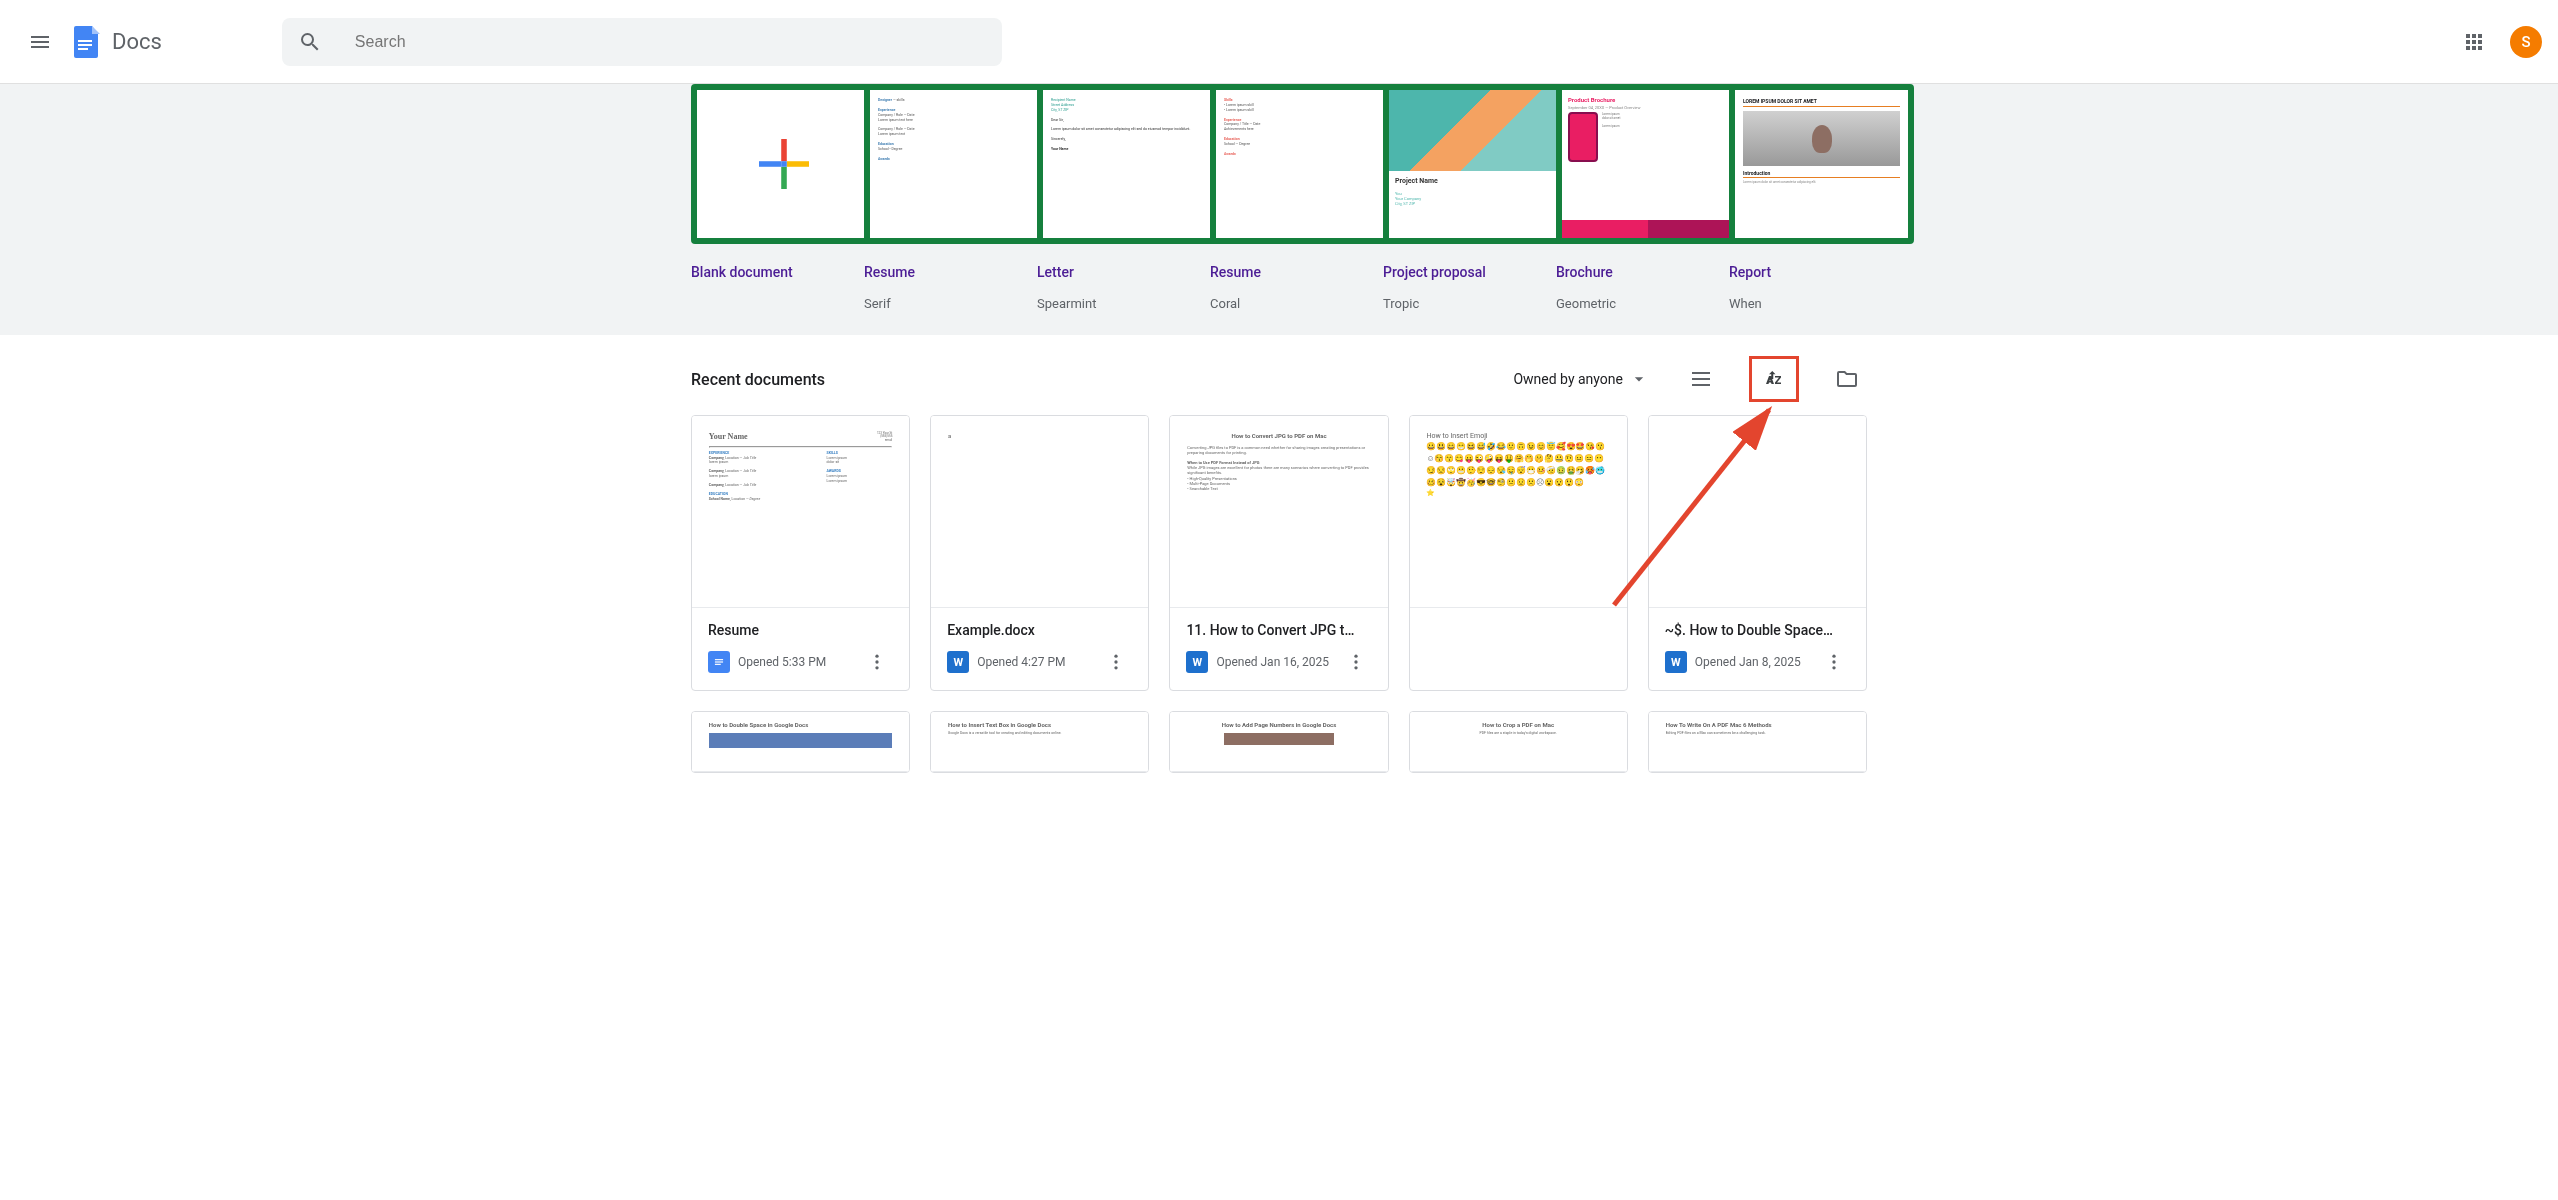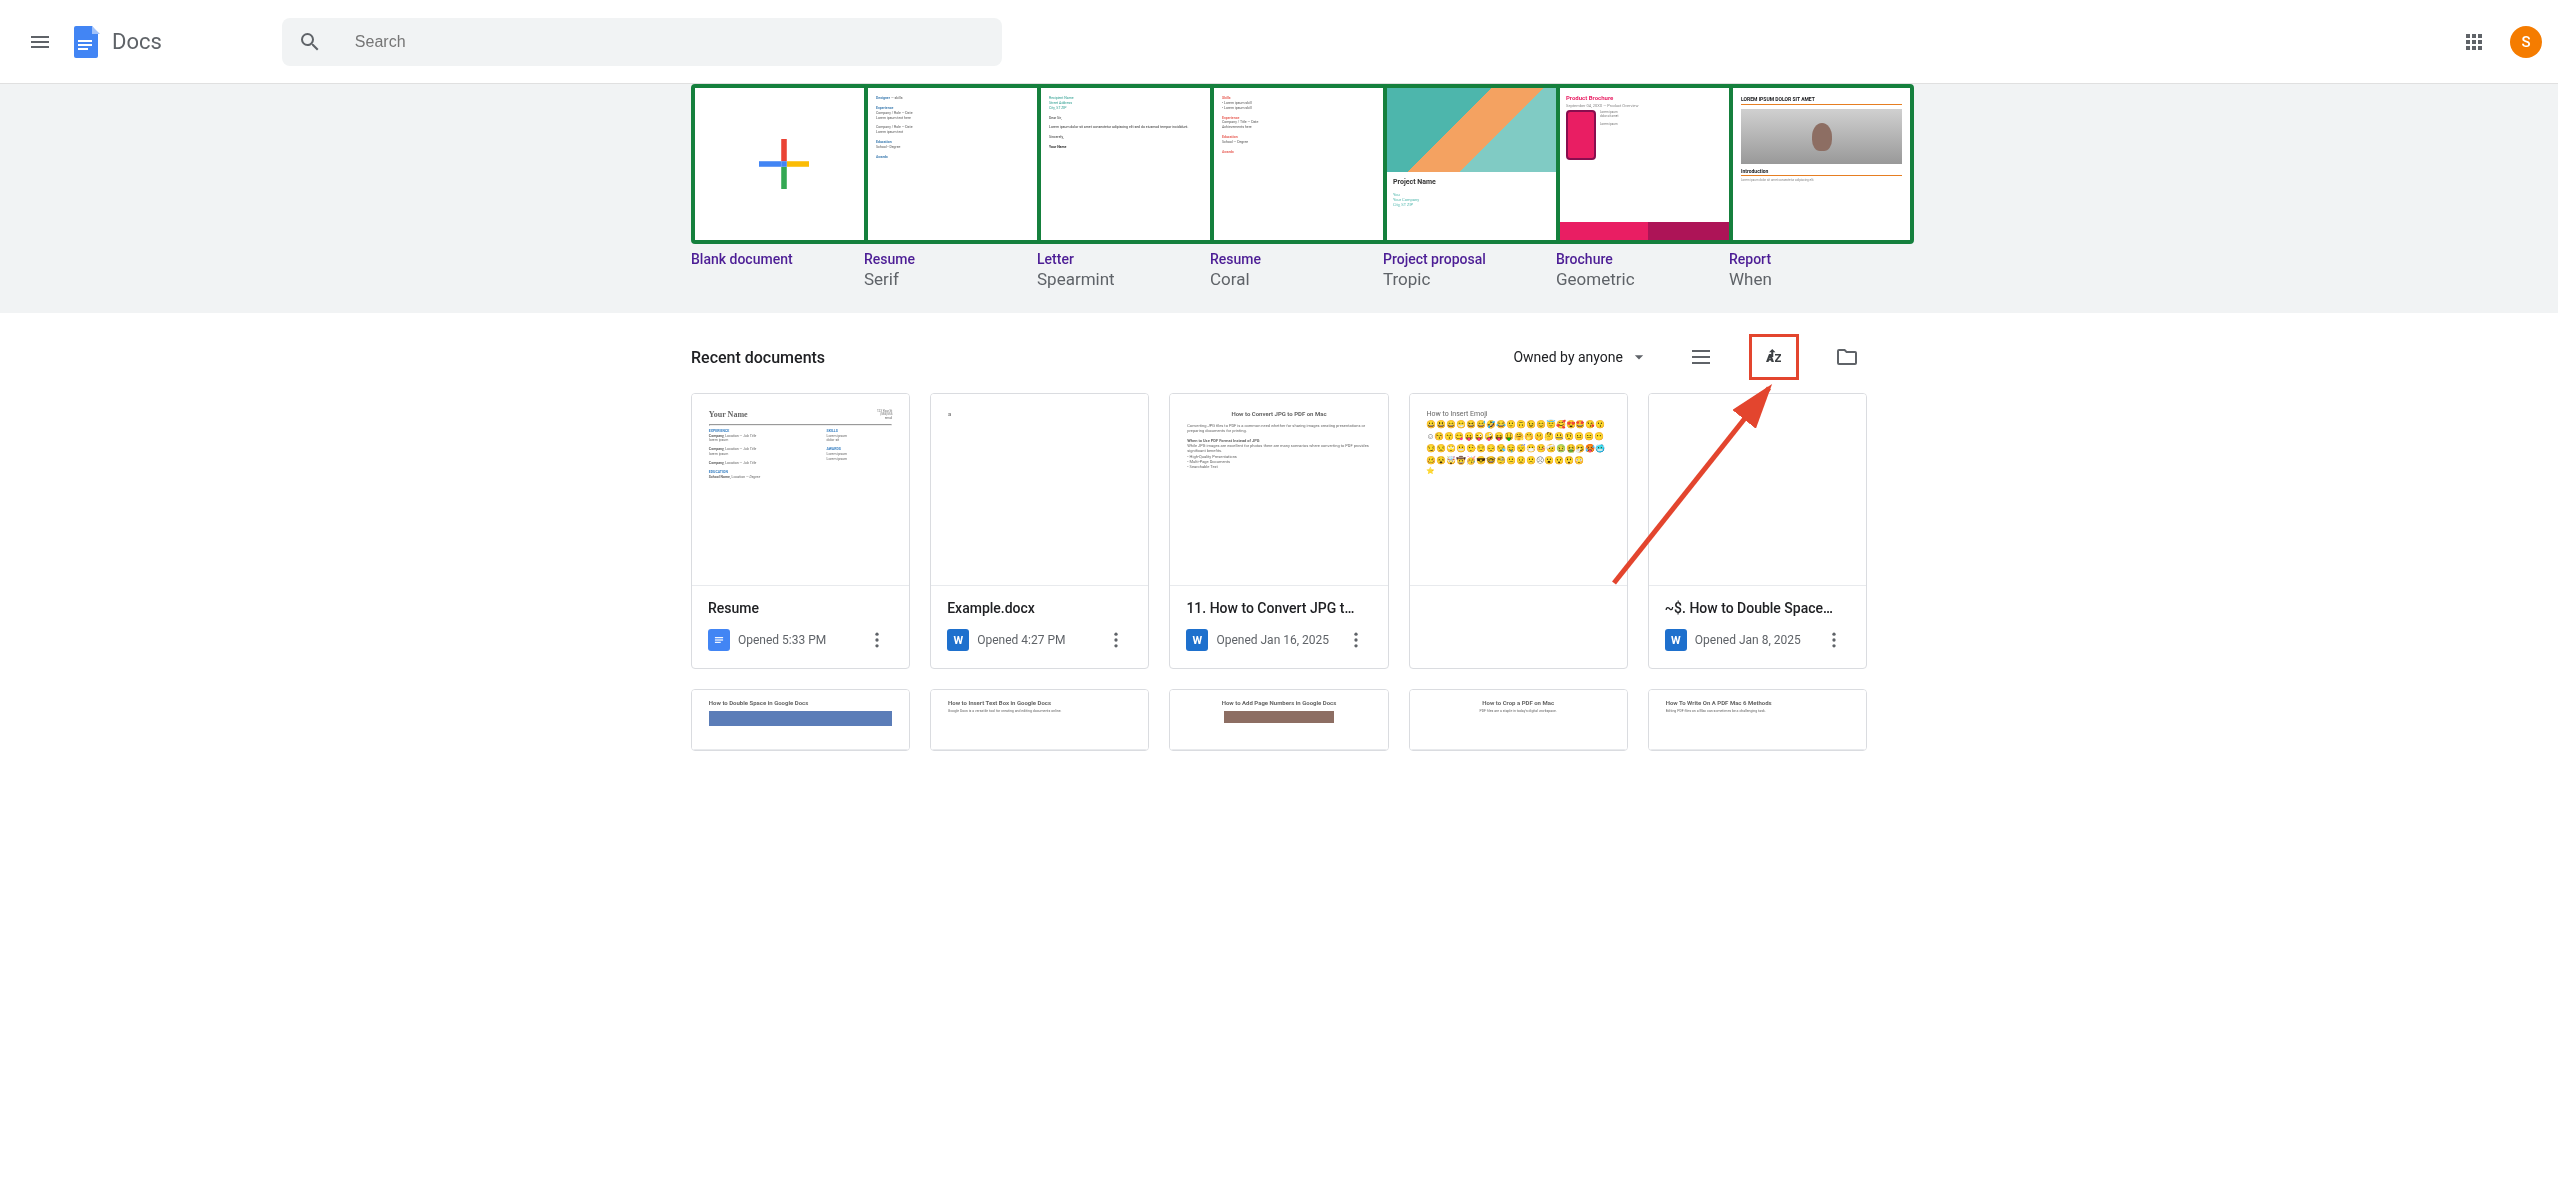--- a/index.html
+++ b/index.html
@@ -15,23 +15,23 @@
     .search-bar { width: 720px; height: 48px; background: #f1f3f4; border-radius: 8px; display: flex; align-items: center; padding: 0 8px; gap: 17px; }
     .search-bar input { flex: 1; border: none; background: none; font-size: 16px; outline: none; padding-left: 8px; color: #5f6368; }
     .header-right { margin-left: auto; display: flex; align-items: center; gap: 16px; }
     .apps-btn { width: 40px; height: 40px; border: none; background: none; cursor: pointer; display: flex; align-items: center; justify-content: center; color: #5f6368; border-radius: 50%; }
     .avatar { width: 32px; height: 32px; border-radius: 50%; background: #f57c00; color: #fff; display: flex; align-items: center; justify-content: center; font-size: 15px; font-weight: 500; cursor: pointer; }
 
     
     .templates-section { background: #f1f3f4; padding: 0 0 24px; }
     .templates-row { max-width: 1200px; margin: 0 auto; display: flex; gap: 20px; padding: 0 12px; }
     .template-card { width: 153px; cursor: pointer; }
-    .template-thumb { width: 185px; height: 160px; background: #fff; border: 4px solid #15803d; border-radius: 4px; margin-bottom: 7px; overflow: hidden; position: relative; }
+    .template-thumb { width: 185px; height: 160px; background: #fff; border: 6px solid #15803d; border-radius: 4px; margin-bottom: 20px; overflow: hidden; position: relative; }
     .template-title { font-size: 14px; color: #4c1d95; font-weight: 500; }
-    .template-subtitle { font-size: 17px; color: #5f6368; margin-top: 2px; }
+    .template-subtitle { font-size: 13px; color: #5f6368; margin-top: 16px; }
 
     .blank-plus { width: 100%; height: 100%; display: flex; align-items: center; justify-content: center; }
 
     
     .recent-section { max-width: 1200px; margin: 20px auto 0; padding: 0 12px; }
     .recent-header { display: flex; align-items: center; height: 48px; margin-bottom: 12px; position: relative; }
     .recent-title { font-size: 16px; color: #202124; font-weight: 500; }
     .recent-controls { margin-left: auto; display: flex; align-items: center; gap: 28px; }
     .owned-dropdown { font-size: 14px; color: #202124; display: flex; align-items: center; gap: 6px; cursor: pointer; padding: 6px 4px; }
     .view-toggle, .folder-btn { width: 40px; height: 40px; border: none; background: none; cursor: pointer; border-radius: 50%; display: flex; align-items: center; justify-content: center; color: #5f6368; }

